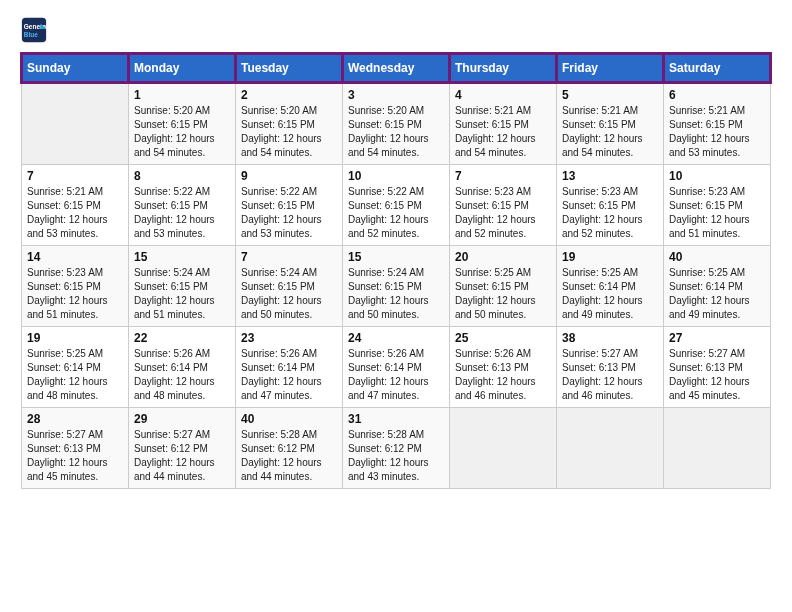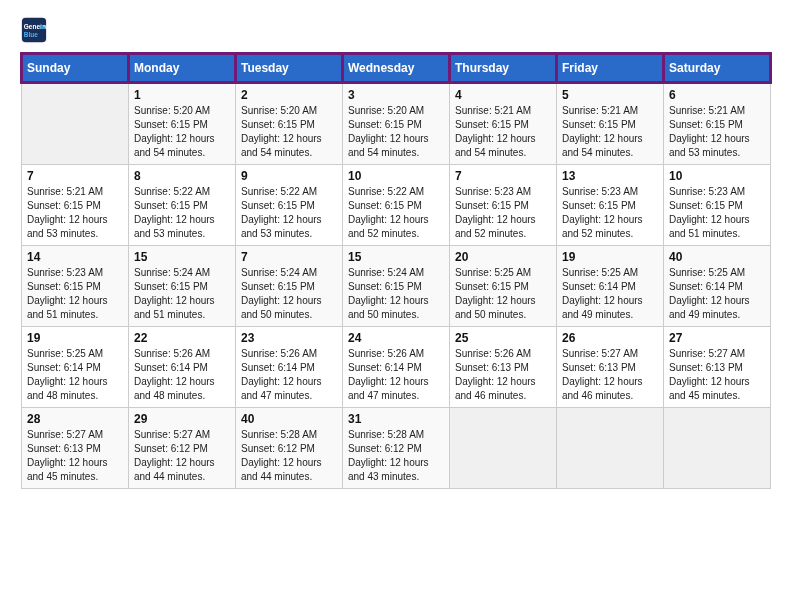--- a/index.html
+++ b/index.html
@@ -223,21 +223,21 @@
         </td>
         <td>
           <div class="day-number">24</div>
           <div class="day-info">Sunrise: 5:26 AM<br>Sunset: 6:14 PM<br>Daylight: 12 hours<br>and 47 minutes.</div>
         </td>
         <td>
           <div class="day-number">25</div>
           <div class="day-info">Sunrise: 5:26 AM<br>Sunset: 6:13 PM<br>Daylight: 12 hours<br>and 46 minutes.</div>
         </td>
         <td>
-          <div class="day-number">26</div>
+          <div class="day-number">38</div>
           <div class="day-info">Sunrise: 5:27 AM<br>Sunset: 6:13 PM<br>Daylight: 12 hours<br>and 46 minutes.</div>
         </td>
         <td>
           <div class="day-number">27</div>
           <div class="day-info">Sunrise: 5:27 AM<br>Sunset: 6:13 PM<br>Daylight: 12 hours<br>and 45 minutes.</div>
         </td>
       </tr>
       <tr>
         <td>
           <div class="day-number">28</div>

